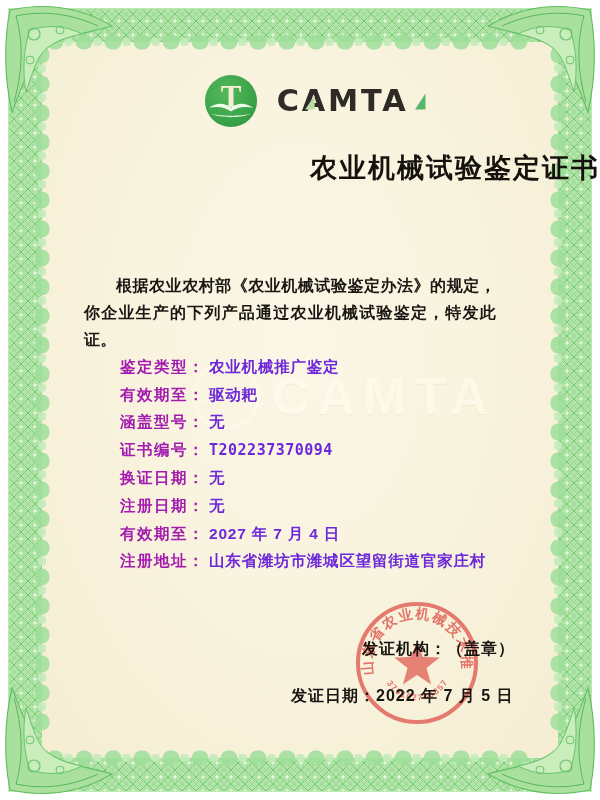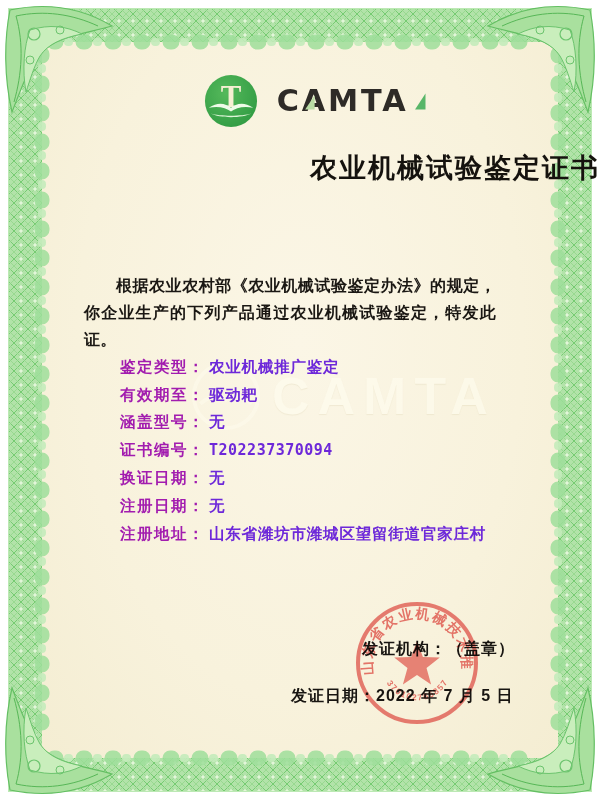--- a/index.html
+++ b/index.html
@@ -160,20 +160,23 @@
       <div class="field-row">
         <span class="field-label">证书编号：</span><span class="field-value mono">T202237370094</span>
       </div>
       <div class="field-row">
         <span class="field-label">换证日期：</span><span class="field-value">无</span>
       </div>
       <div class="field-row">
         <span class="field-label">注册日期：</span><span class="field-value">无</span>
       </div>
       <div class="field-row">
+        <span class="field-label">有效期至：</span><span class="field-value">2027 年 7 月 4 日</span>
+      </div>
+      <div class="field-row">
         <span class="field-label">注册地址：</span><span class="field-value">山东省潍坊市潍城区望留街道官家庄村</span>
       </div>
     </div>
 
     <div class="issuer-line">
       <span>发证机构：</span><span>（盖章）</span>
     </div>
     <div class="date-line">
       <span>发证日期：</span><span>2022 年 7 月 5 日</span>
     </div>

